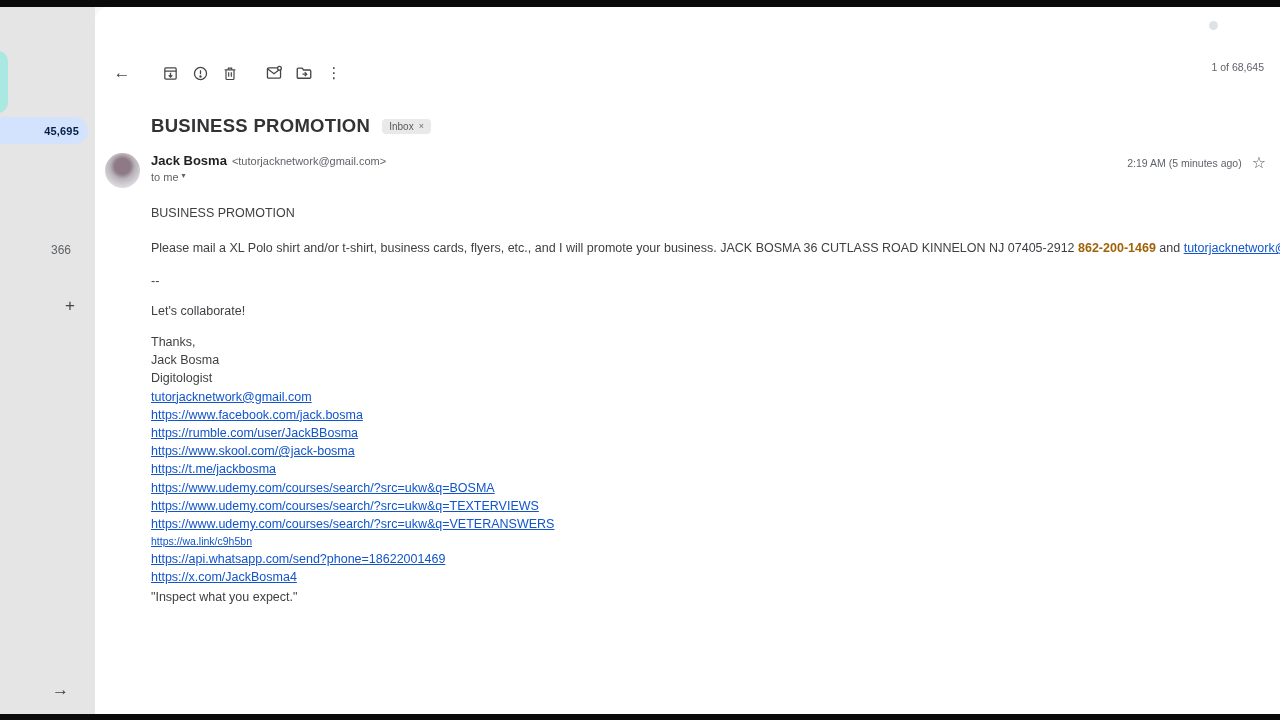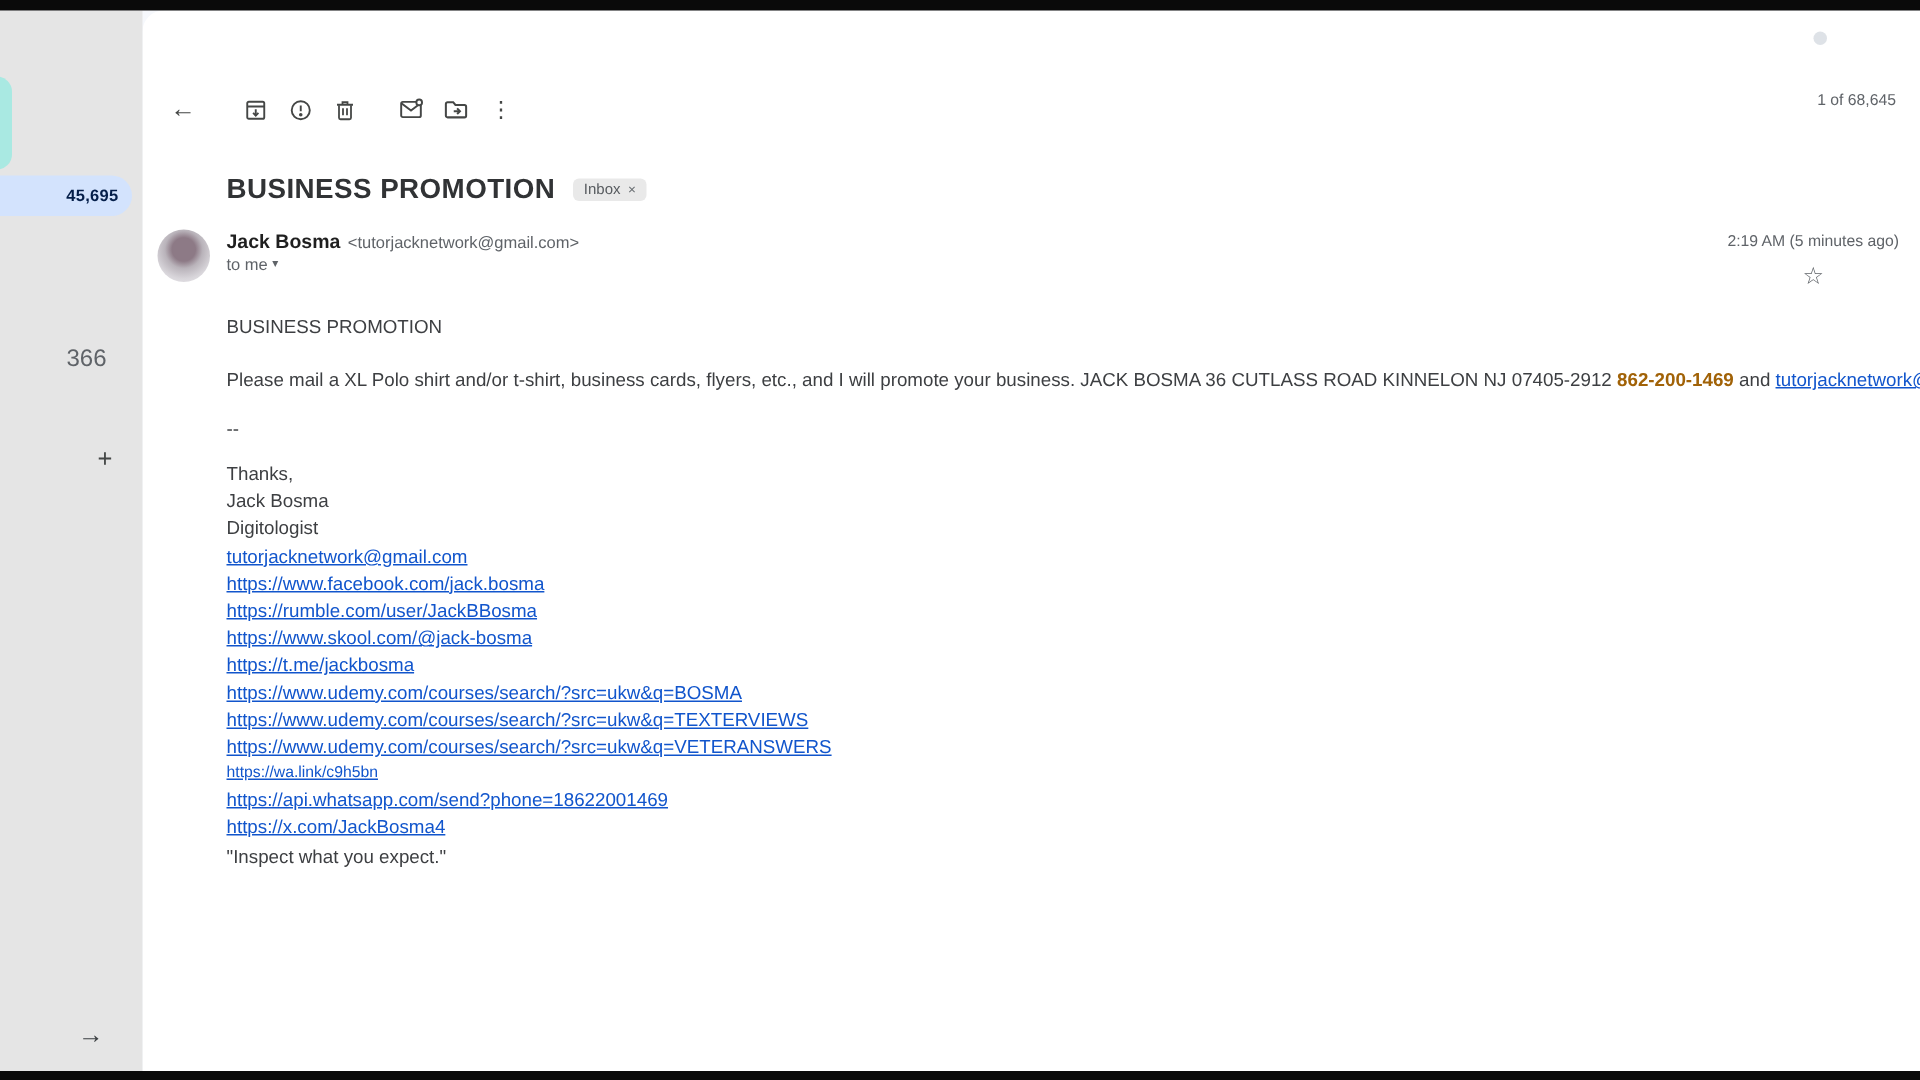--- a/index.html
+++ b/index.html
@@ -9,21 +9,21 @@
   .screen { position: relative; width: 1280px; height: 720px; background: #f6f8fc; overflow: hidden; }
   .letterbox { position: absolute; left: 0; width: 1280px; background: #0a0a0a; z-index: 50; }
   .letterbox.top { top: 0; height: 7px; }
   .letterbox.bottom { bottom: 0; height: 6px; }
 
   
   .sidebar { position: absolute; left: 0; top: 7px; bottom: 6px; width: 95px; background: #e5e5e5; z-index: 2; }
   .compose-blob { position: absolute; left: -6px; top: 44px; width: 14px; height: 62px; background: #a9e9e2; border-radius: 0 10px 10px 0; }
   .inbox-pill { position: absolute; left: -24px; top: 110px; width: 112px; height: 27px; background: #d3e3fd; border-radius: 0 16px 16px 0; display: flex; align-items: center; justify-content: flex-end; padding-right: 9px; }
   .inbox-count { font-size: 11px; font-weight: bold; color: #041e49; letter-spacing: .2px; }
-  .side-count { position: absolute; right: 24px; top: 224px; font-size: 16px; color: #5f6368; }
+  .side-count { position: absolute; right: 24px; top: 236px; font-size: 12px; color: #5f6368; }
   .side-plus { position: absolute; right: 20px; top: 290px; font-size: 17px; color: #444746; line-height: 17px; }
   .side-arrow { position: absolute; left: 52px; bottom: 14px; font-size: 17px; color: #3c4043; }
 
   
   .main { position: absolute; left: 95px; top: 7px; right: 0; bottom: 6px; background: #ffffff; border-top-left-radius: 14px; overflow: hidden; }
 
   .search-row { position: relative; height: 46px; }
   .search-pill { position: absolute; left: 6px; top: 4px; width: 568px; height: 34px; background: #eaf1fb; border-radius: 20px; display: flex; align-items: center; padding: 0 14px; gap: 10px; }
   .search-pill .placeholder { flex: 1; font-size: 13px; color: #5f6368; }
   .icon-btn svg { display: block; }
@@ -42,21 +42,21 @@
 
   .sender-row { display: flex; margin: 16px 14px 0 10px; align-items: flex-start; }
   .avatar { width: 35px; height: 35px; border-radius: 50%; flex: none; margin-right: 11px;
             background: radial-gradient(circle at 50% 38%, #8d7a86 0 28%, #b9b3ba 45%, #d8d5da 70%, #efeef1 100%); }
   .sender-meta { flex: 1; }
   .sender-line1 { display: flex; align-items: baseline; gap: 5px; }
   .sender-name { font-size: 13px; font-weight: bold; color: #1f1f1f; }
   .sender-email { font-size: 11px; color: #5f6368; }
   .to-line { font-size: 11px; color: #5f6368; margin-top: 3px; display: flex; align-items: flex-start; gap: 3px; }
   .to-caret { font-size: 8px; color: #5f6368; }
-  .sender-right { display: flex; align-items: center; gap: 10px; margin-top: 2px; flex-direction: column; }
+  .sender-right { display: flex; align-items: center; gap: 10px; margin-top: 2px; }
   .timestamp { font-size: 10.5px; color: #5f6368; }
   .star { color: #5f6368; font-size: 16px; line-height: 16px; cursor: pointer; }
 
   .body-area { margin: 16px 0 0 56px; color: #3d3f42; font-size: 12.5px; line-height: 18px; }
   .body-heading { margin-bottom: 17px; }
   .intro-line { white-space: nowrap; overflow: hidden; margin-bottom: 15px; }
   .intro-line b { color: #a16207; }
   .sig-sep { margin-bottom: 12px; }
   .collab { margin-bottom: 13px; }
   .sig-block div { line-height: 18.2px; }
@@ -160,20 +160,21 @@
         <span class="star">☆</span>
       </div>
     </div>
 
     <div class="body-area">
       <div class="body-heading">BUSINESS PROMOTION</div>
       <div class="intro-line">
         <span>Please mail a XL Polo shirt and/or t-shirt, business cards, flyers, etc., and I will promote your business. JACK BOSMA 36 CUTLASS ROAD KINNELON NJ 07405-2912 </span><b>862-200-1469</b><span> and </span><span class="intro-link">tutorjacknetwork@gmail.com</span>
       </div>
       <div class="sig-sep">--</div>
+      <div class="collab">Let's collaborate!</div>
       <div class="sig-block">
         <div>Thanks,</div>
         <div>Jack Bosma</div>
         <div>Digitologist</div>
       </div>
       <div class="links" id="links">
           <a class="link">tutorjacknetwork@gmail.com</a>
           <a class="link">https://www.facebook.com/jack.bosma</a>
           <a class="link">https://rumble.com/user/JackBBosma</a>
           <a class="link">https://www.skool.com/@jack-bosma</a>

